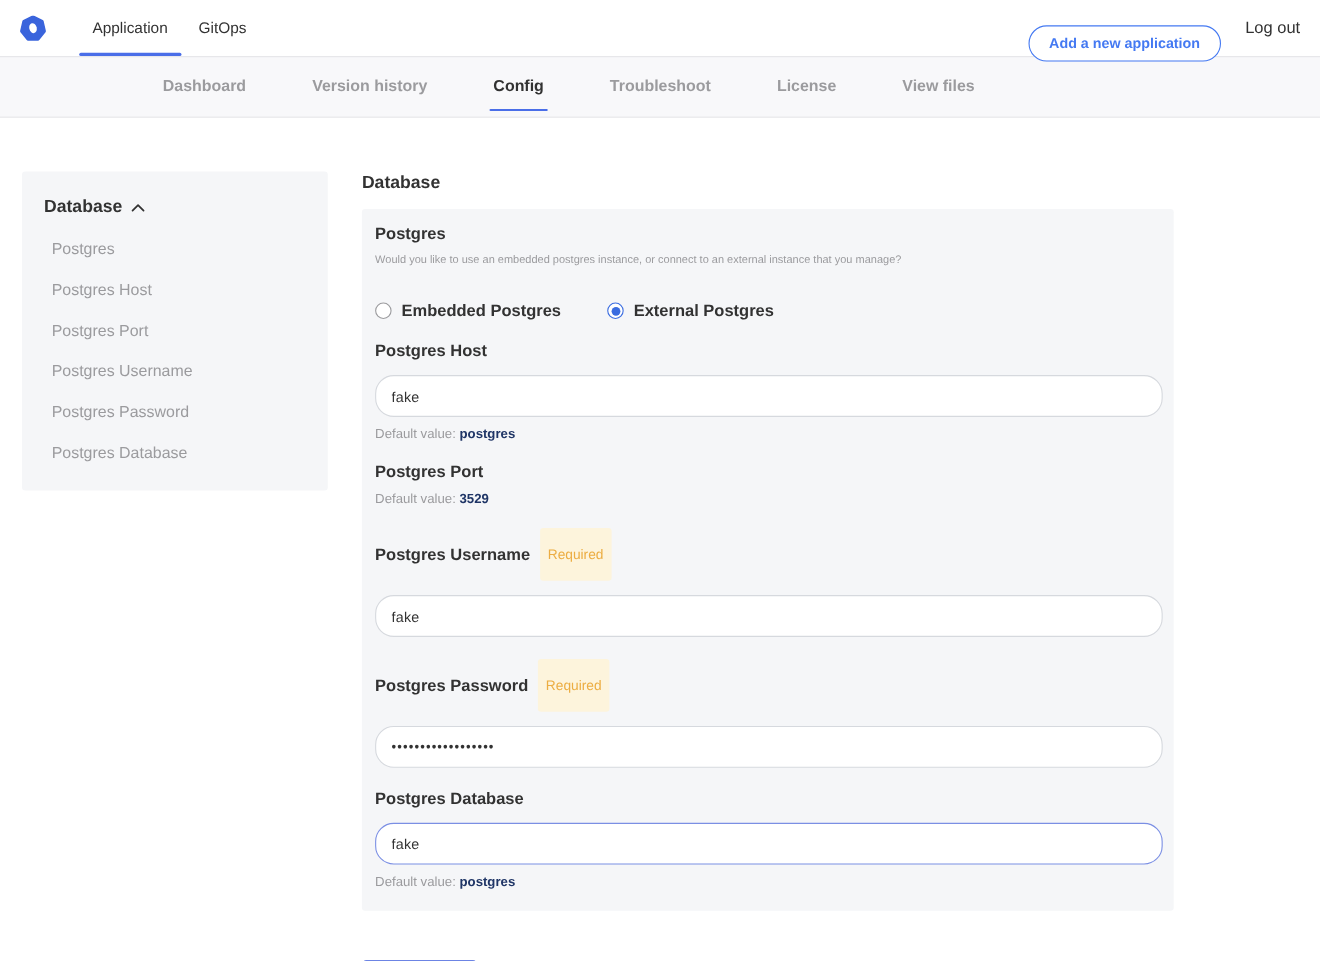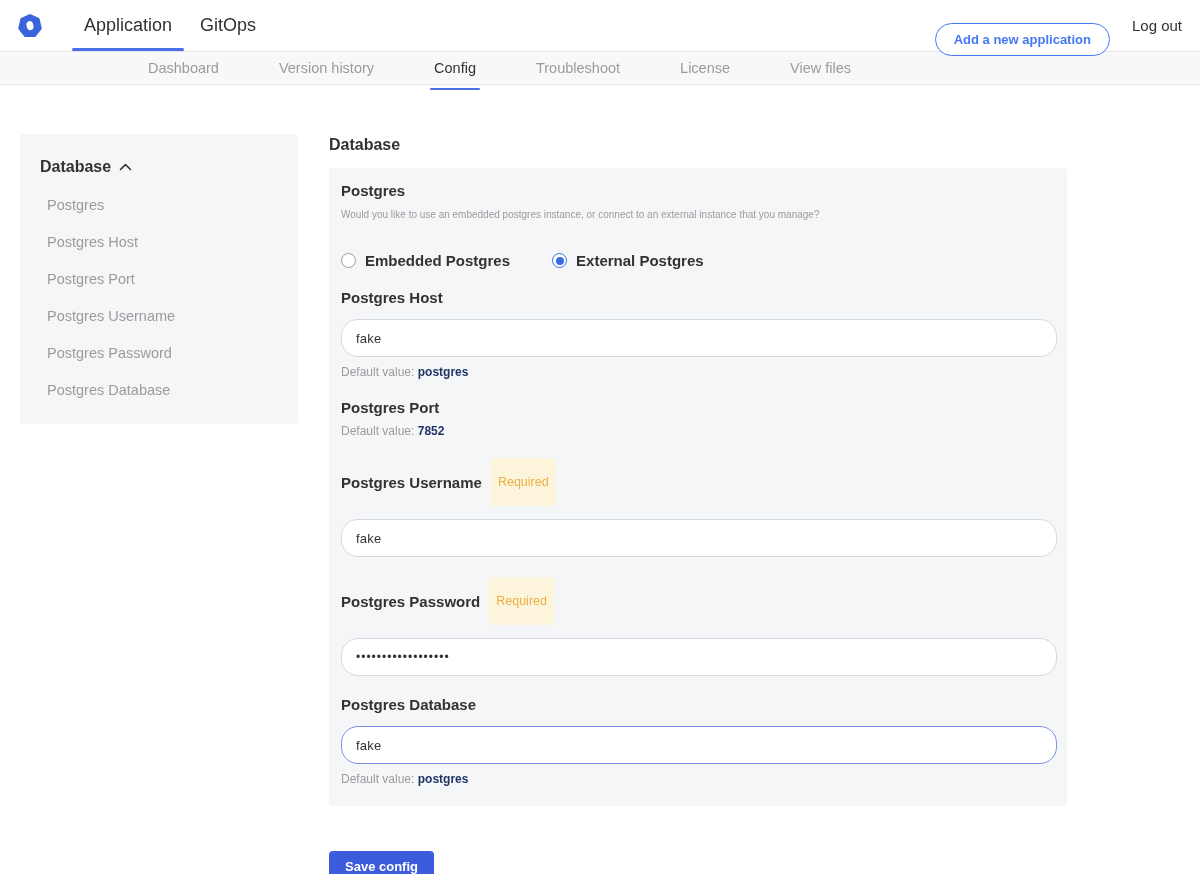--- a/index.html
+++ b/index.html
@@ -3,33 +3,33 @@
 <meta charset="utf-8">
 <style>
   * { margin: 0; padding: 0; box-sizing: border-box; }
   html, body { width: 1200px; height: 874px; background: #ffffff; overflow: hidden;
     font-family: "Liberation Sans", sans-serif; color: #323232; }
 
   
   .topbar { display: flex; align-items: center; height: 51px; padding: 0 18px; background: #fff; }
   .logo { width: 24px; height: 24px; margin: 0 28px 0 0; flex: 0 0 auto; }
   .top-tab { position: relative; height: 51px; line-height: 51px; padding: 0 14px;
-    font-size: 18px; color: #323232; cursor: pointer; }
+    font-size: 14px; color: #323232; cursor: pointer; }
   .top-tab.active { font-weight: 400; }
   .top-tab.active::after { content: ""; position: absolute; left: 2px; right: 2px; bottom: 0;
     height: 3px; background: #4a6ee8; border-radius: 2px; }
   .top-spacer { flex: 1; }
   .add-app-btn { border: 1px solid #4479f2; color: #4479f2; background: #fff;
     border-radius: 17px; height: 33px; padding: 0 18px; font-size: 13px; font-weight: bold;
     font-family: inherit; cursor: pointer; margin-right: 22px; margin-top: 28px; }
   .logout { font-size: 15px; color: #323232; cursor: pointer; }
 
   
-  .subnav { display: flex; align-items: center; height: 34px; background: #f8f8fa;
-    border-top: 1px solid #e5e5e8; border-bottom: 1px solid #e5e5e8; padding-left: 148px; }
+  .subnav { display: flex; align-items: center; height: 56px; background: #f8f8fa;
+    border-top: 1px solid #e5e5e8; border-bottom: 1px solid #e5e5e8; padding-left: 148px; font-weight: bold; }
   .sub-tab { position: relative; height: 42px; line-height: 42px; margin-right: 60px;
     font-size: 14.5px; color: #9b9b9e; cursor: pointer; white-space: nowrap; }
   .sub-tab.active { color: #323232; }
   .sub-tab.active::after { content: ""; position: absolute; left: -4px; right: -4px; bottom: -1px;
     height: 2px; background: #4a6ee8; border-radius: 2px; }
 
   
   .content { position: relative; width: 1200px; height: 780px; }
   .sidebar { position: absolute; left: 20px; top: 49px; width: 278px; background: #f5f6f8;
     border-radius: 3px; padding: 24px 20px 26px 20px; }
@@ -135,21 +135,21 @@
       <div class="default-line">
         <span>Default value:</span>
         <b>postgres</b>
       </div>
 
       <div class="field-label-row">
         <span class="field-label">Postgres Port</span>
       </div>
       <div class="default-line">
         <span>Default value:</span>
-        <b>7852</b>
+        <b>3529</b>
       </div>
 
       <div class="field-label-row">
         <span class="field-label">Postgres Username</span>
         <span class="required-badge">Required</span>
       </div>
       <input class="text-input" type="text" value="fake" style="">
 
       <div class="field-label-row">
         <span class="field-label">Postgres Password</span>

